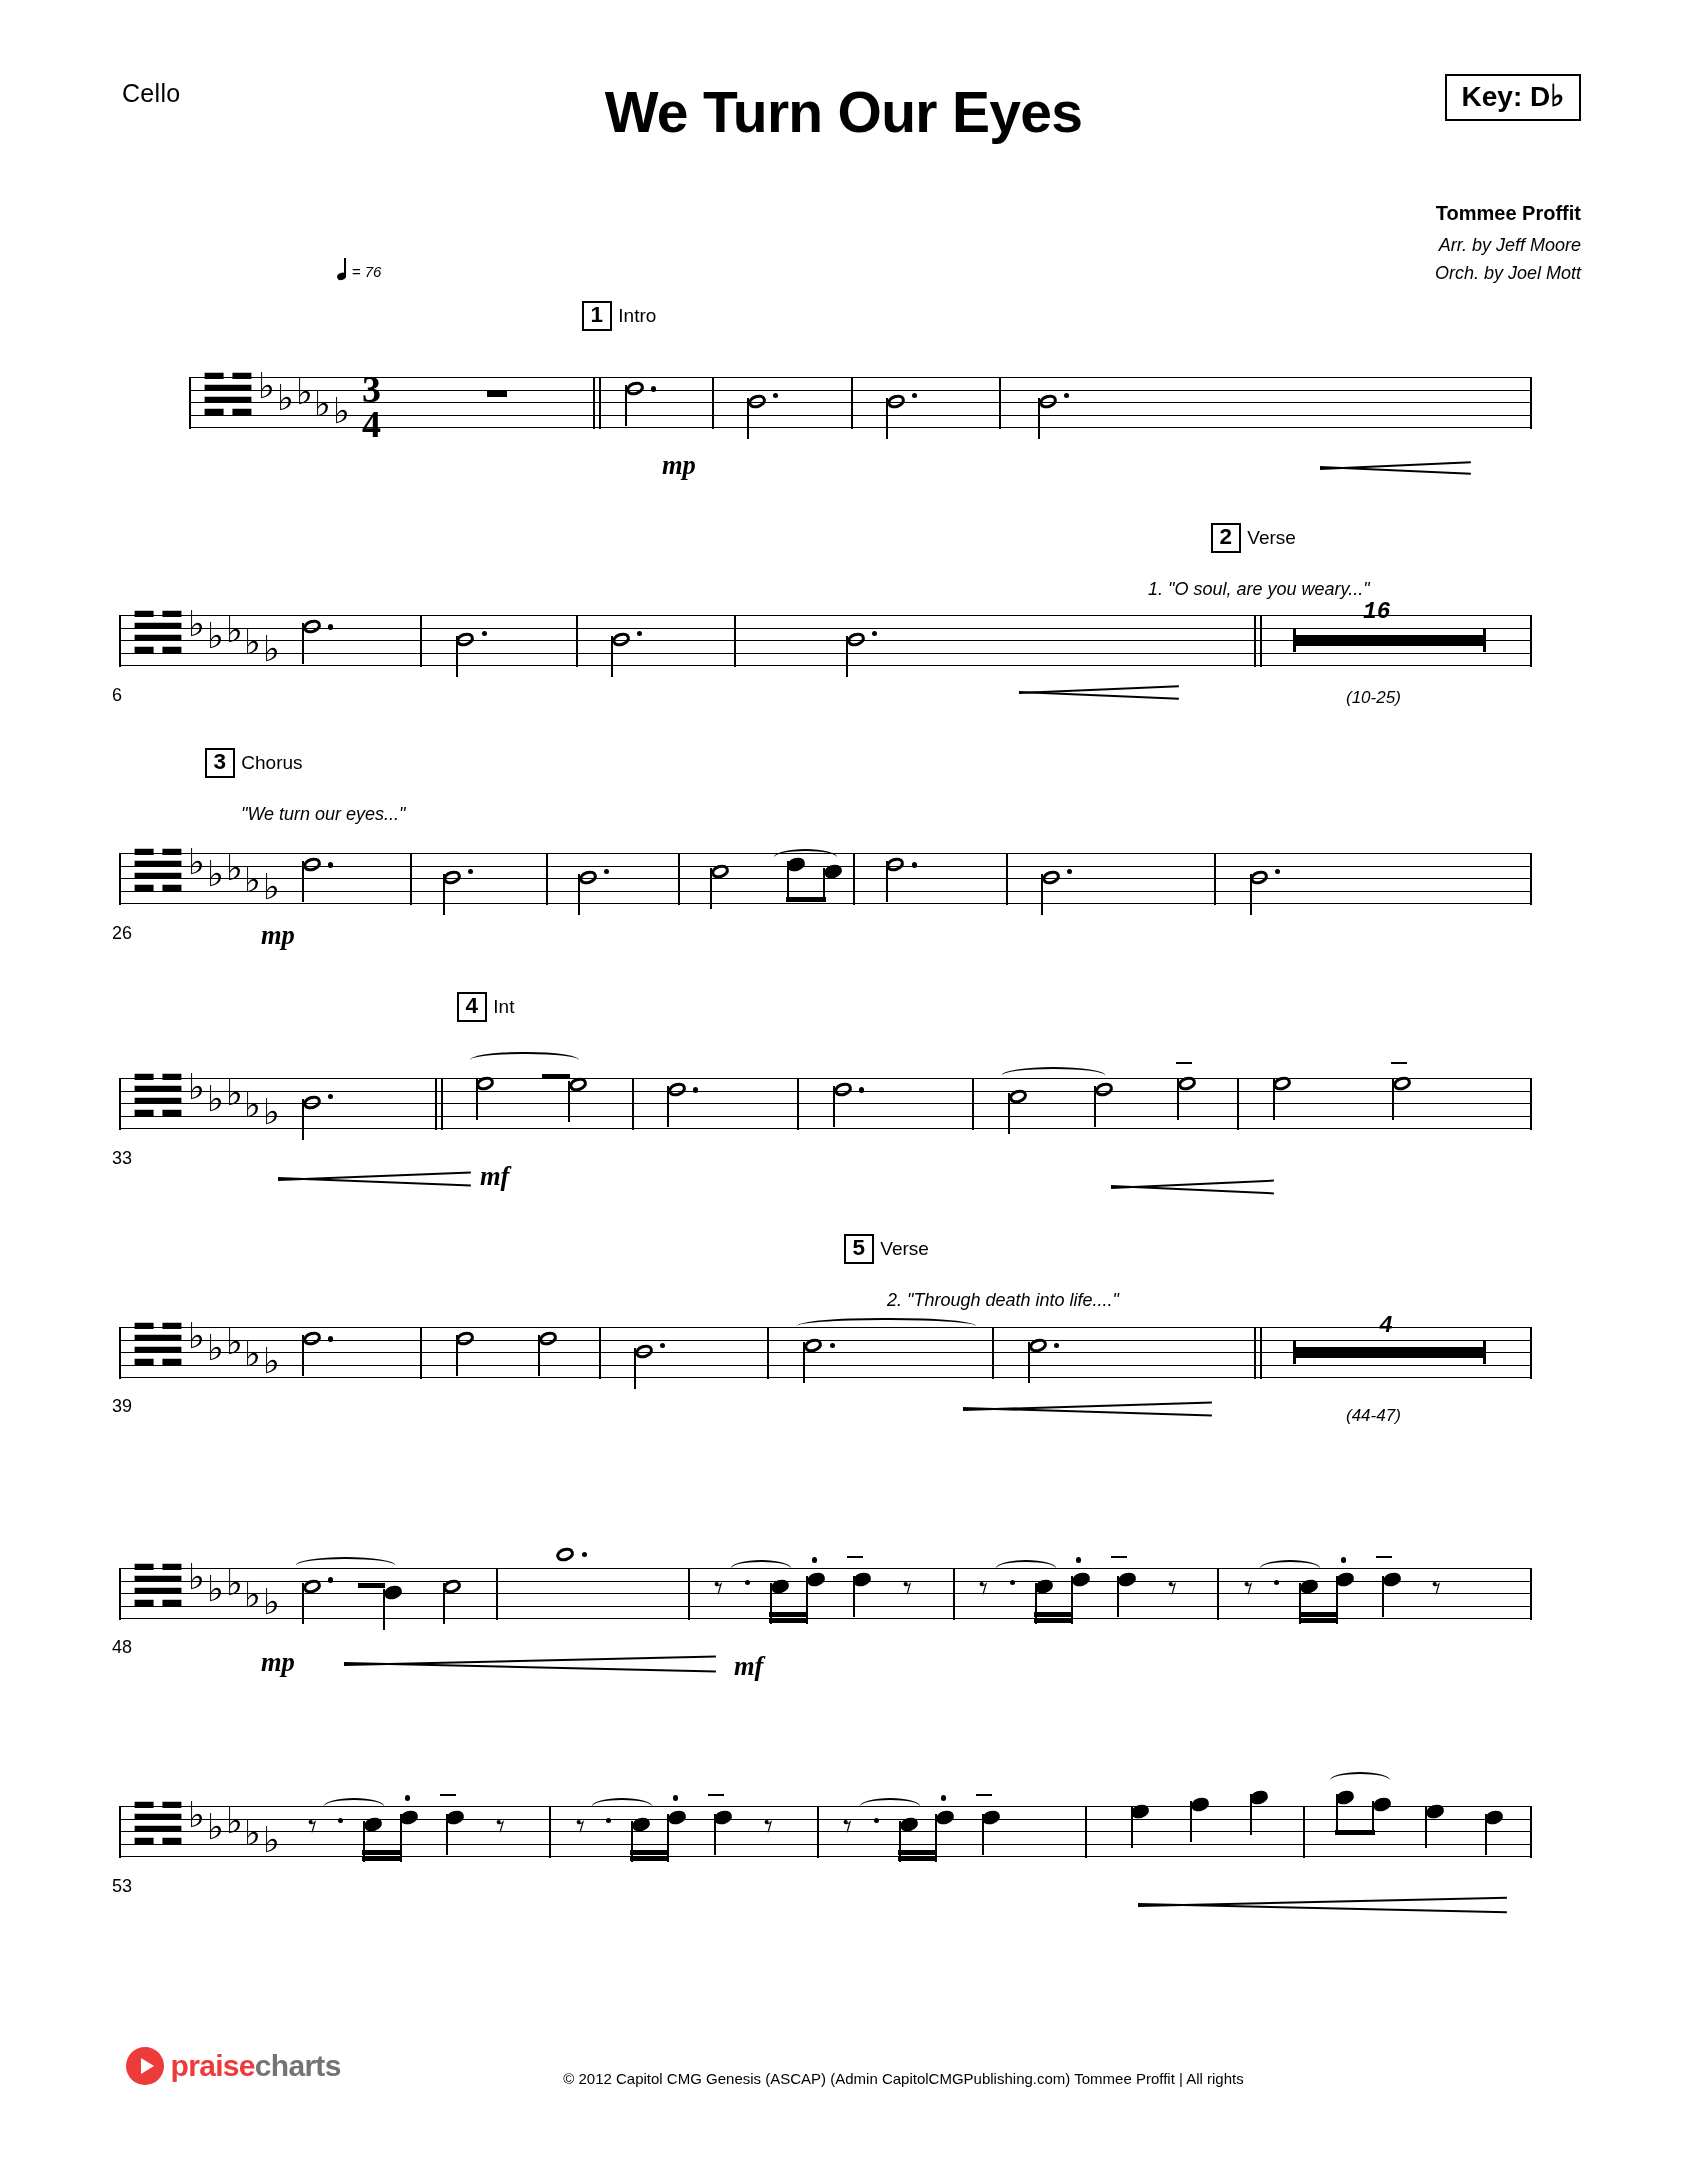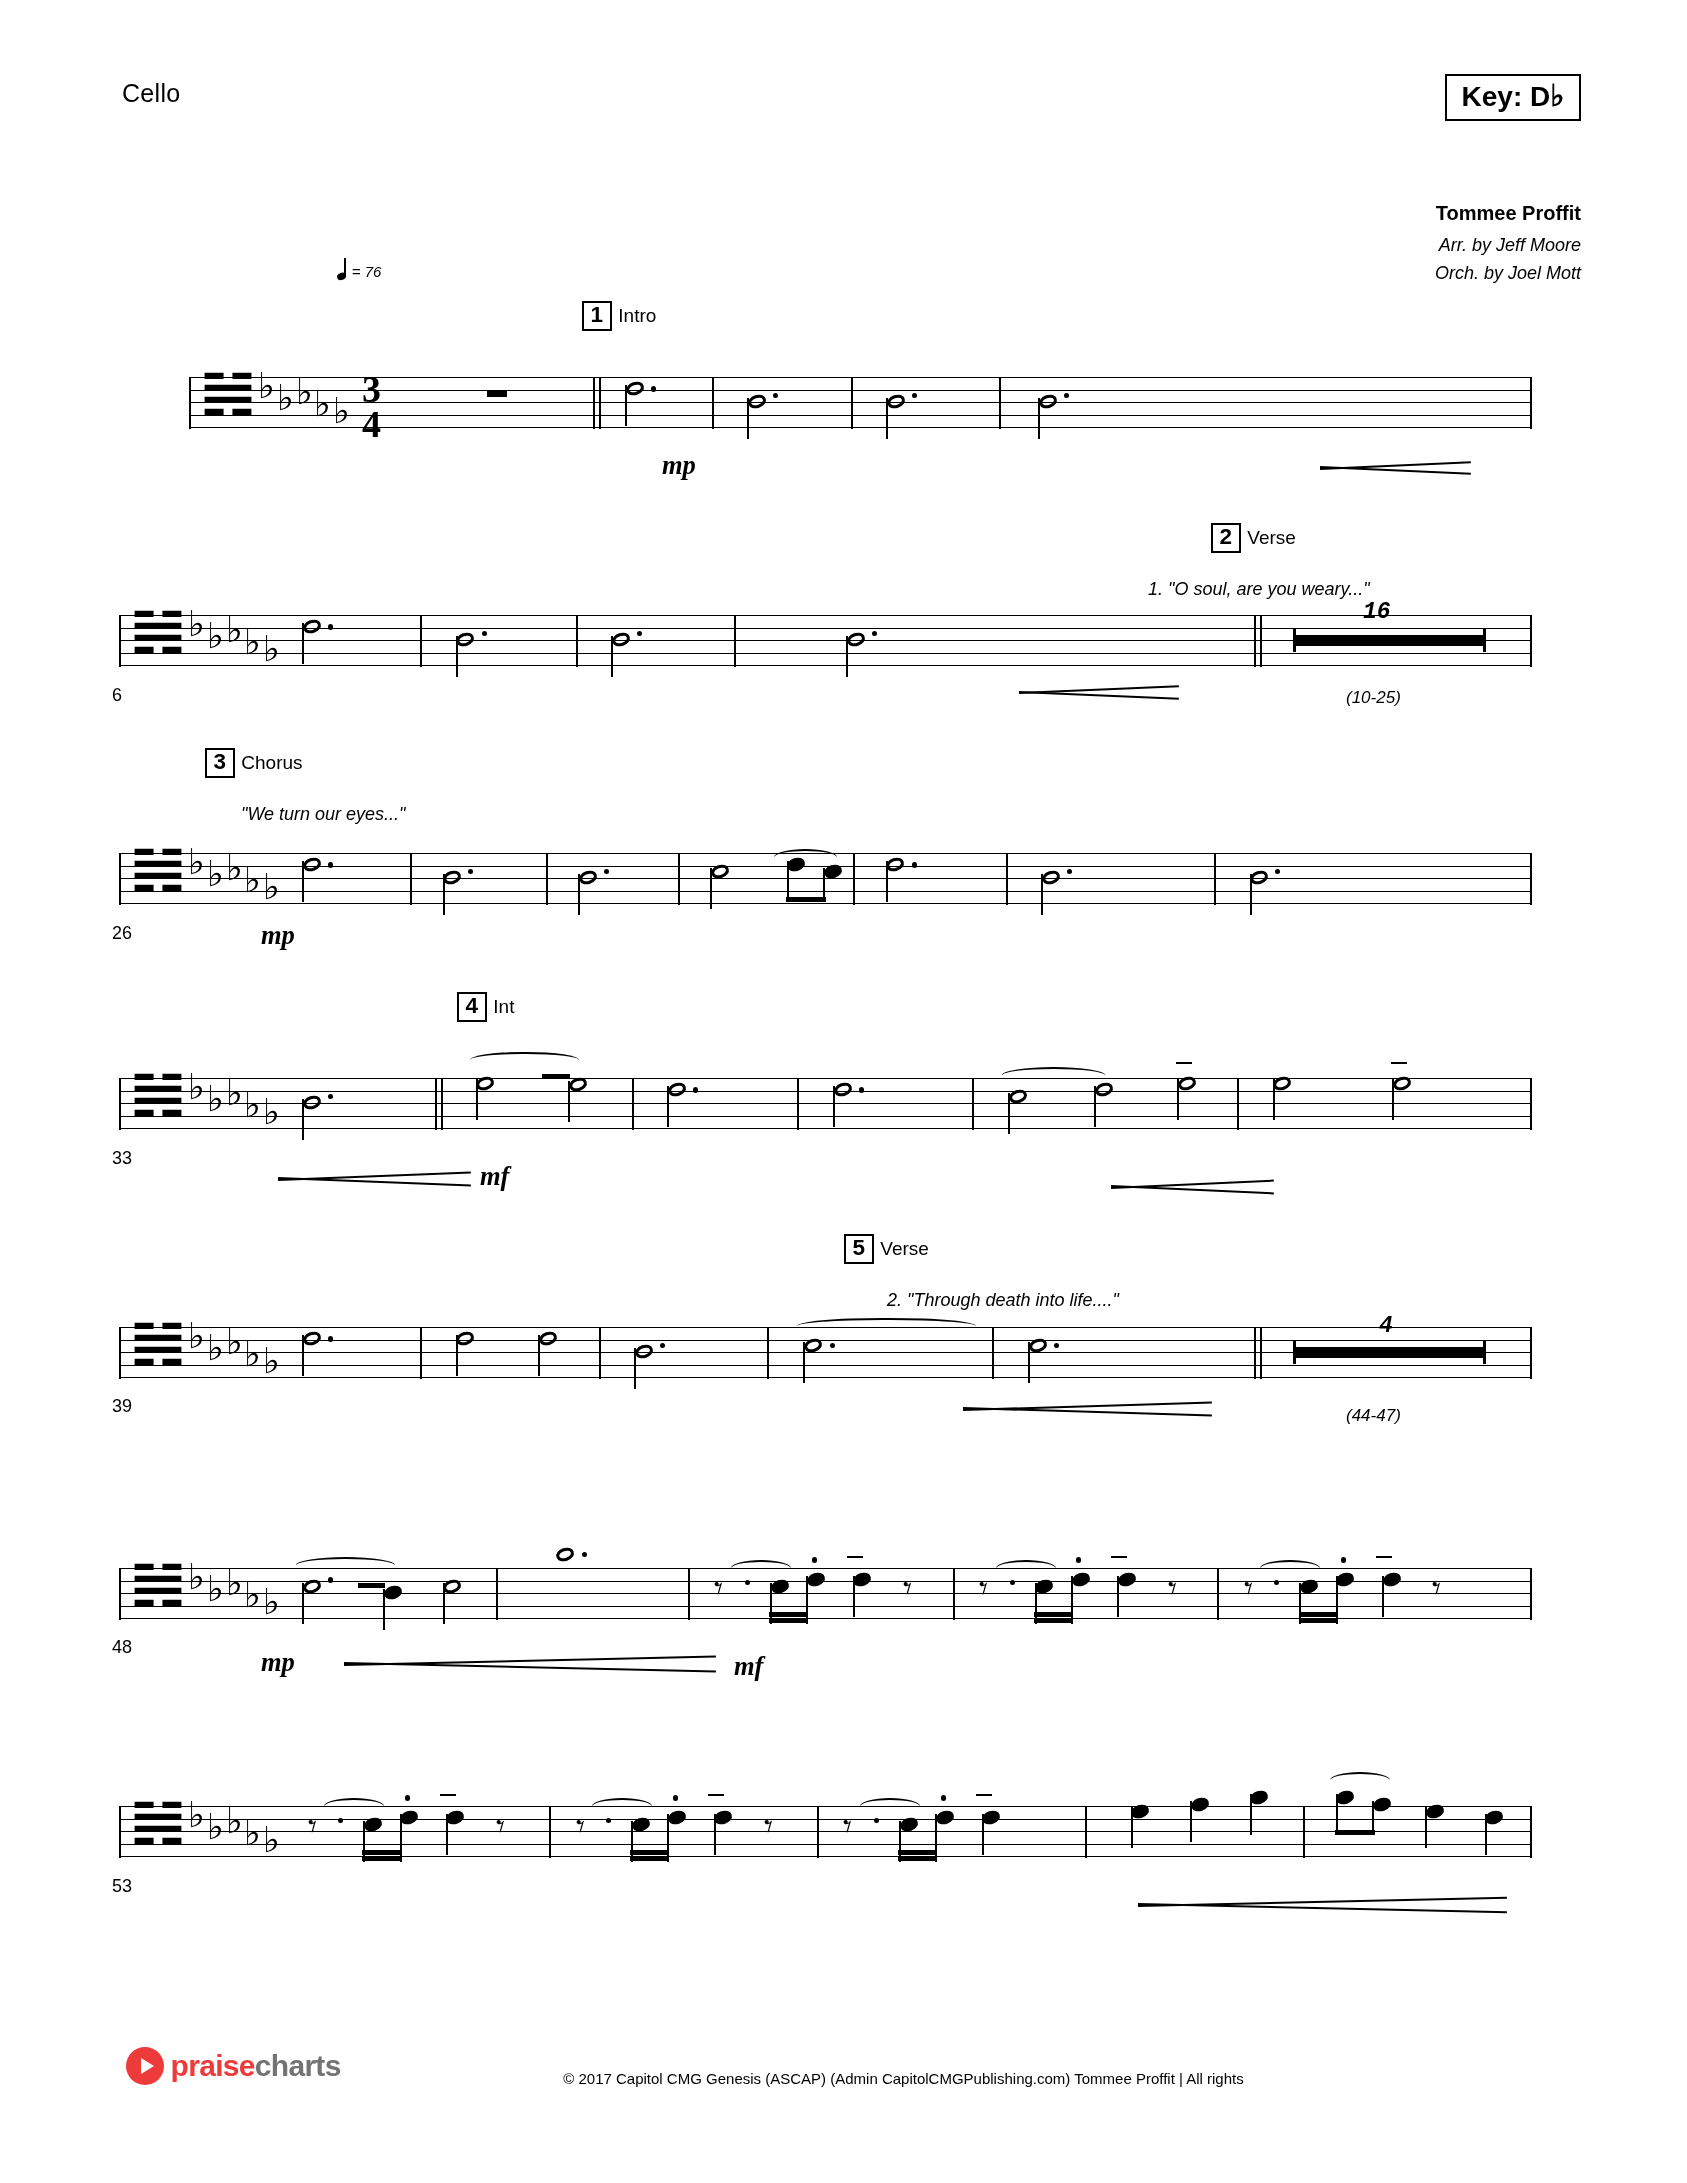--- a/index.html
+++ b/index.html
@@ -323,20 +323,21 @@
     font-size: 15px;
     line-height: 1.5;
   }
 </style>
 </head>
 <body>
 
 <div class="page">
 
   <div class="instrument">Cello</div>
+  <div class="title">We Turn Our Eyes</div>
 
   <div class="keybox">
     <span>Key: D</span><span class="flat">♭</span>
   </div>
 
   <div class="composer">Tommee Proffit</div>
   <div class="arranger">Arr. by Jeff Moore</div>
   <div class="orch">Orch. by Joel Mott</div>
 
   <div class="tempo">
@@ -972,17 +973,17 @@
     <i style="top:1.3px; width:369px; transform: rotate(1.3deg);"></i>
     <i style="top:2.6px; width:369px; transform: rotate(-1.3deg);"></i>
   </div>
 
   <div class="logo">
     <span class="mark"></span>
     <span class="txt"><span class="a">praise</span><span class="b">charts</span></span>
   </div>
 
   <div class="copyright">
-    <div>© 2017 Capitol CMG Genesis (ASCAP) (Admin CapitolCMGPublishing.com) Tommee Proffit | All rights</div>
+    <div>© 2012 Capitol CMG Genesis (ASCAP) (Admin CapitolCMGPublishing.com) Tommee Proffit | All rights</div>
   </div>
 
 </div>
 
 
 </body></html>

